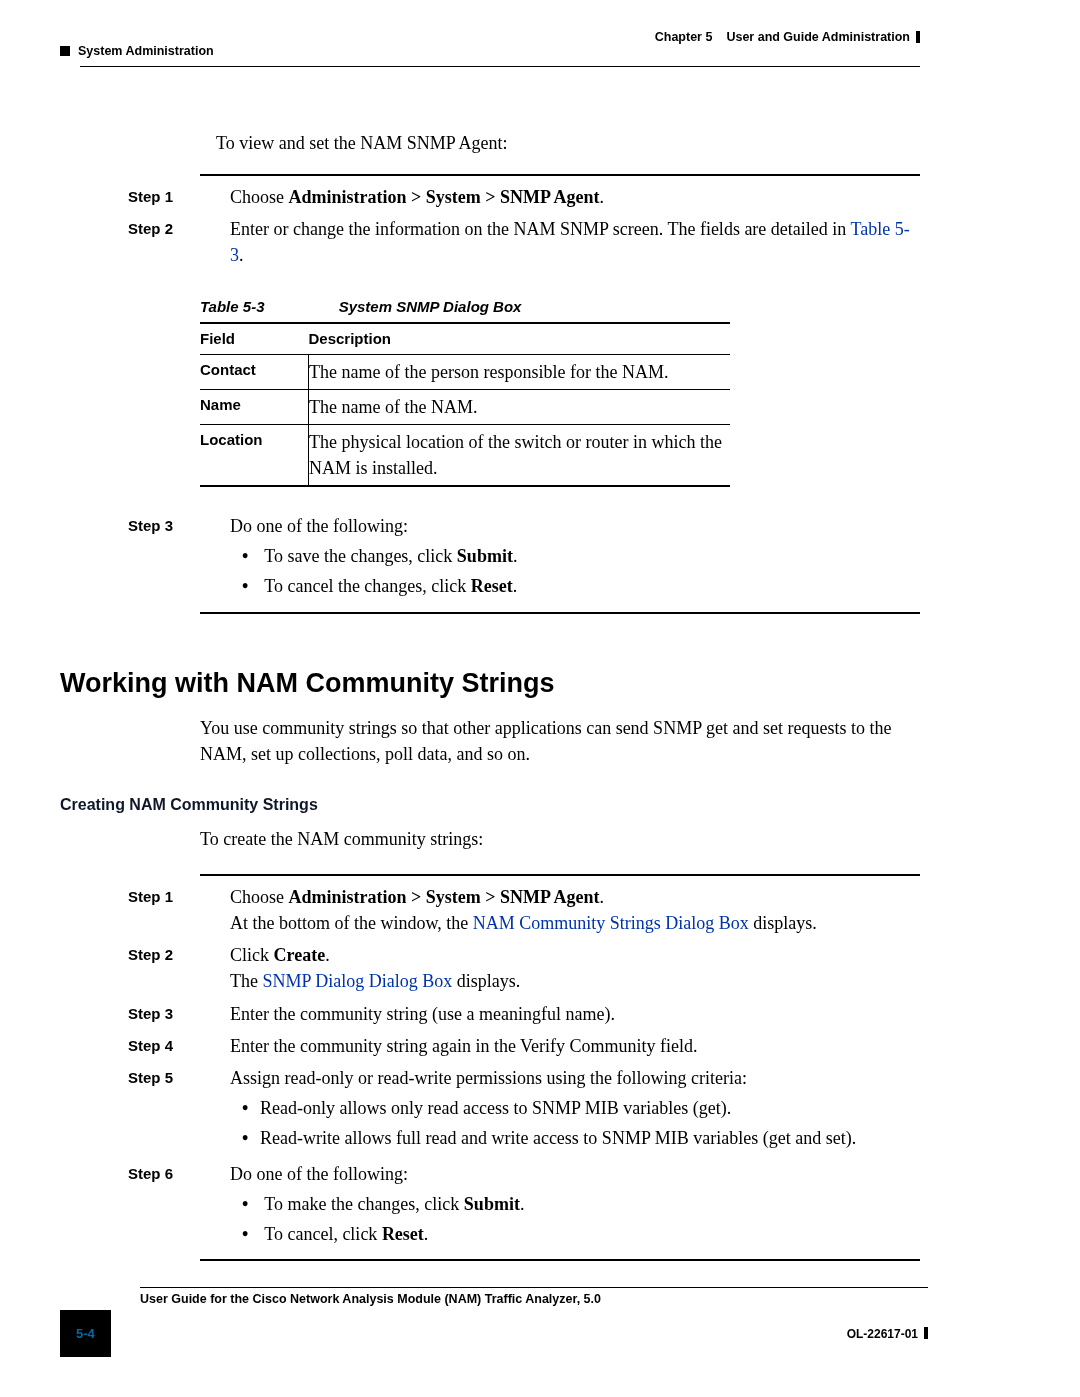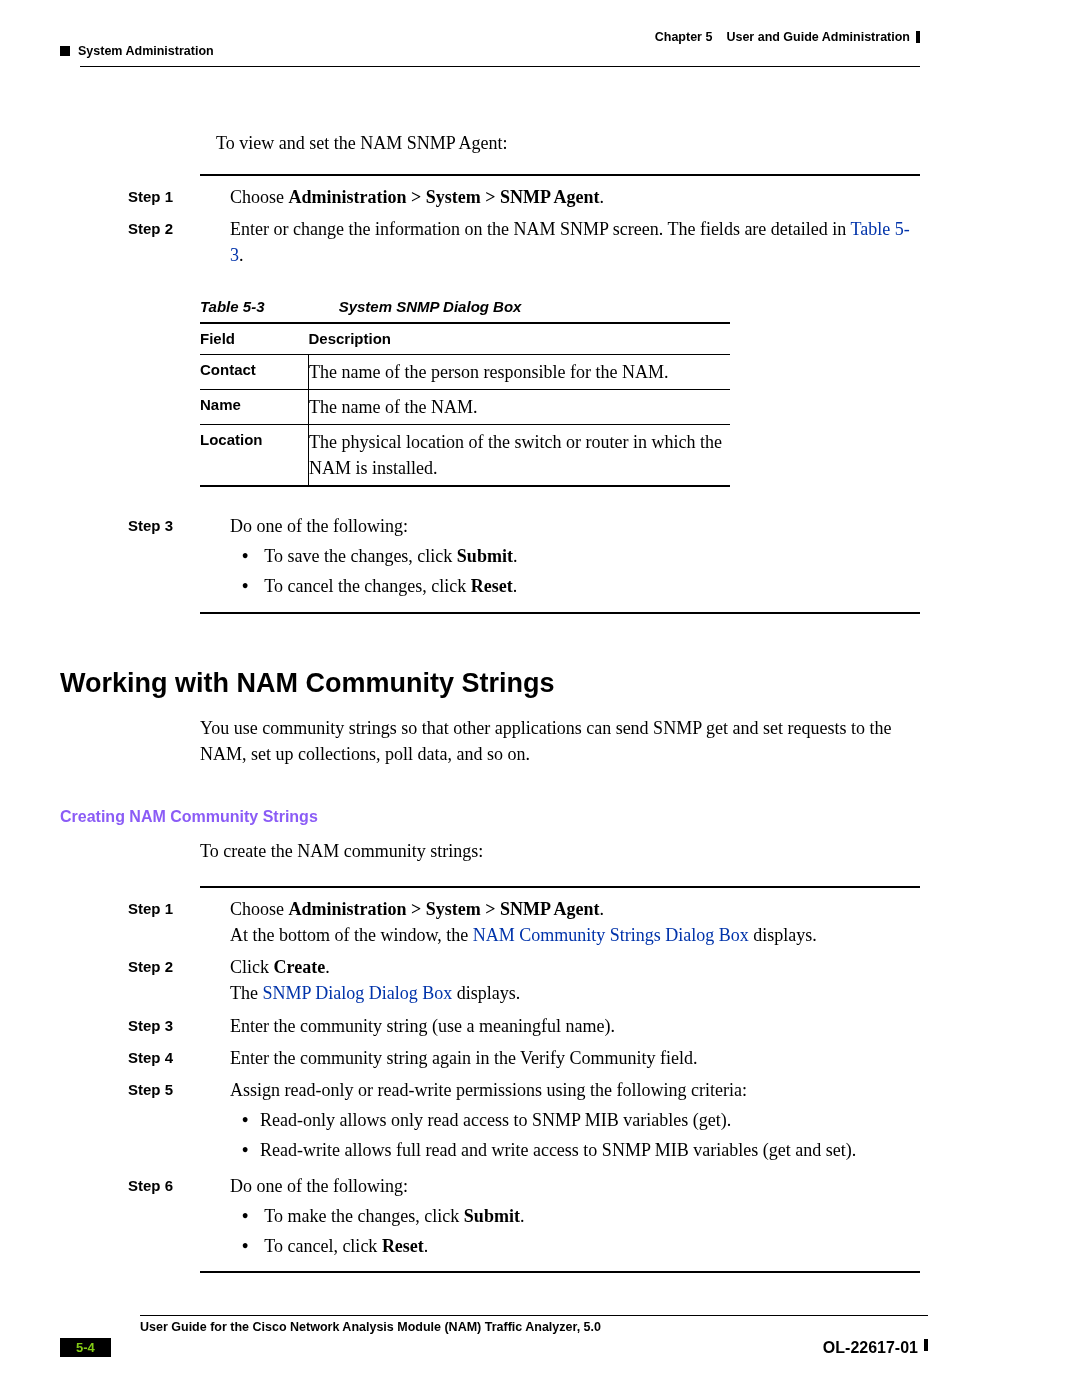--- a/index.html
+++ b/index.html
@@ -153,22 +153,22 @@
   .h2 {
     font-family: Arial, Helvetica, sans-serif;
     font-weight: bold;
     font-size: 27px;
     margin: 50px 0 12px -140px;
   }
   .h3 {
     font-family: Arial, Helvetica, sans-serif;
     font-weight: bold;
     font-size: 16px;
-    color: #8b5cf6;
-    margin: 38px 0 10px -140px;
+    color: #0f172a;
+    margin: 26px 0 10px -140px;
   }
   .footer {
     position: absolute;
     left: 60px;
     right: 52px;
     bottom: 40px;
   }
   .footer-hr {
     border: none;
     border-top: 1px solid #000;
@@ -182,30 +182,30 @@
     margin-left: 80px;
   }
   .footer-bottom {
     display: flex;
     align-items: center;
     justify-content: space-between;
     margin-top: 4px;
   }
   .page-num-box {
     background: #000;
-    color: #84cc16;
+    color: #0369a1;
     font-family: Arial, Helvetica, sans-serif;
     font-weight: bold;
     font-size: 13px;
-    padding: 2px 16px;
+    padding: 16px 16px;
   }
   .doc-id {
     font-family: Arial, Helvetica, sans-serif;
     font-weight: bold;
-    font-size: 16px;
+    font-size: 12px;
     display: flex;
   }
   .doc-id .bar {
     display: inline-block;
     width: 4px;
     height: 12px;
     background: #000;
     margin-left: 6px;
   }
   .steps-block-outer { margin-left: 0; }

